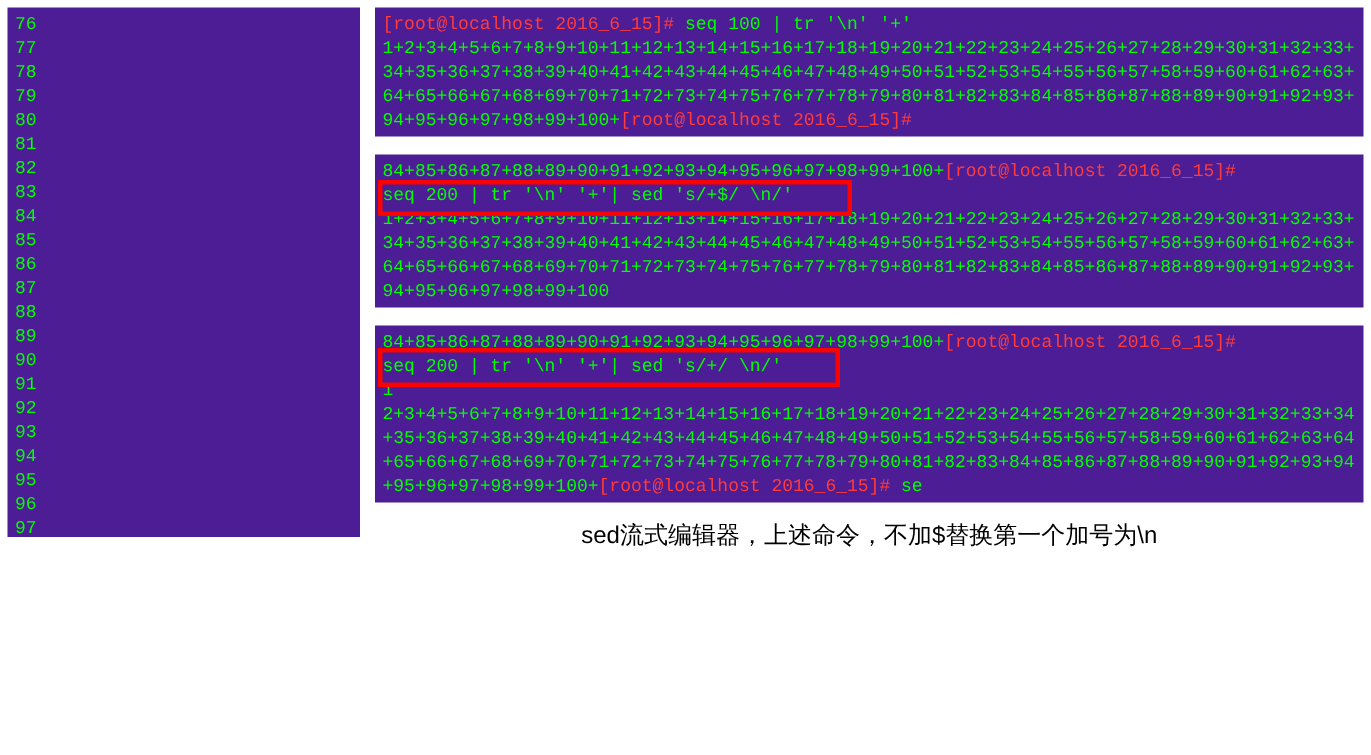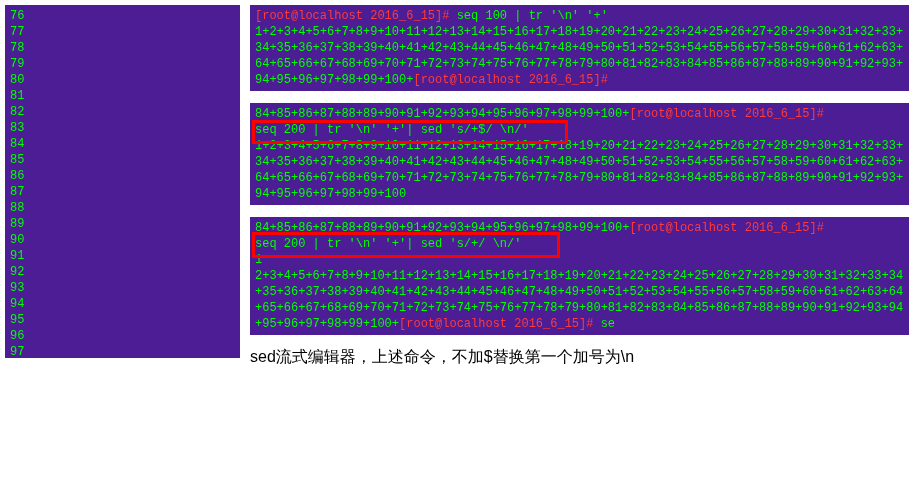--- a/index.html
+++ b/index.html
@@ -26,20 +26,21 @@
   .caption {
     font-size: 16px;
     font-weight: bold;
     margin: 8px 0 6px 0;
     color: #000;
   }
   .note {
     font-size: 16px;
     margin: 12px 0 4px 0;
     color: #000;
+    text-align: center;
   }
   .term {
     background: #4c1d95;
     color: #00ff00;
     font-family: "Courier New", monospace;
     font-size: 12px;
     line-height: 16px;
     padding: 3px 5px;
     box-sizing: border-box;
     overflow: hidden;

